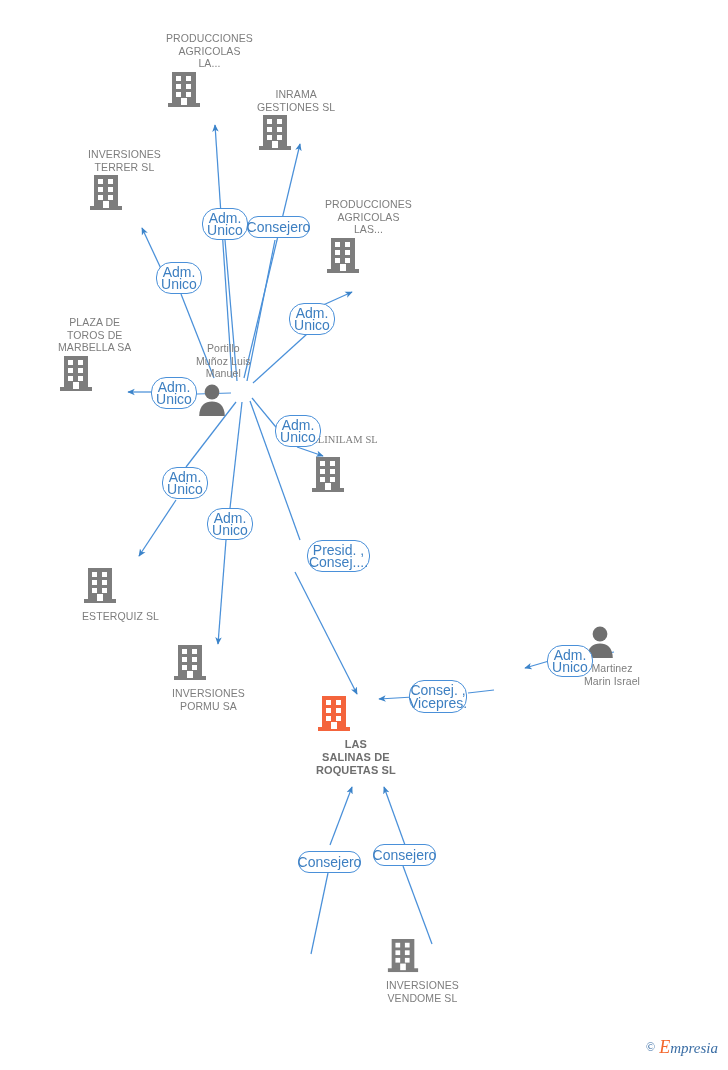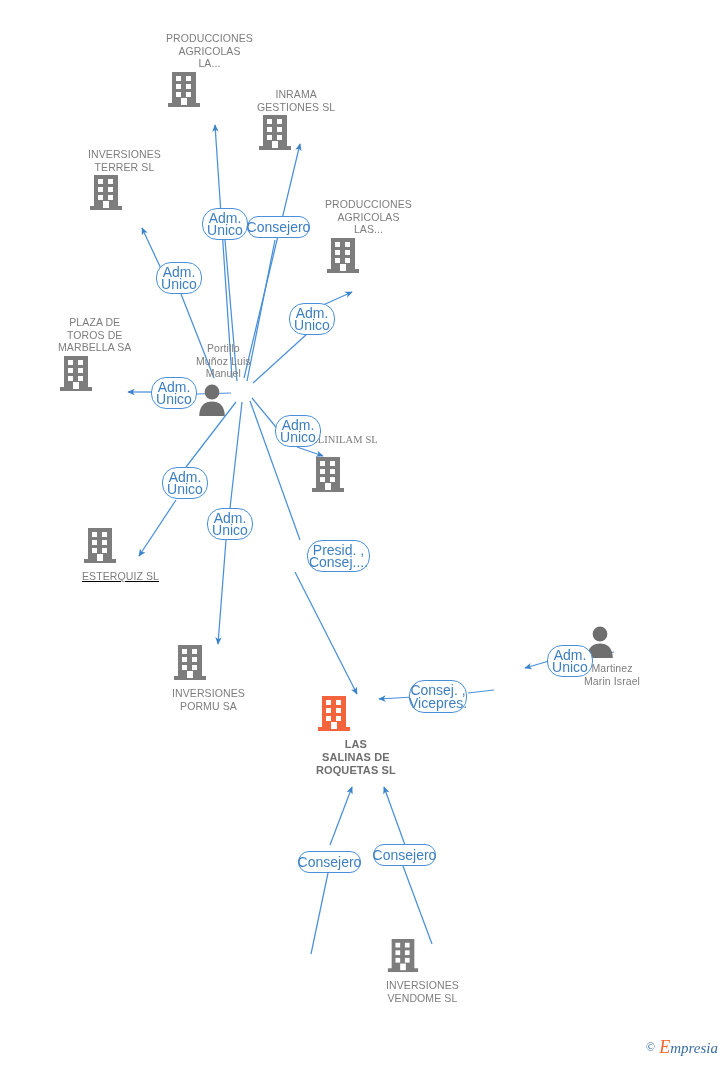--- a/index.html
+++ b/index.html
@@ -203,21 +203,21 @@
             <rect x="10" y="14" width="5" height="5"></rect>
             <rect x="20" y="14" width="5" height="5"></rect>
             <rect x="10" y="22" width="5" height="5"></rect>
             <rect x="20" y="22" width="5" height="5"></rect>
             <rect x="15" y="28" width="6" height="7"></rect>
           </g>
         </svg>
     </span>
   </div>
 
-  <div class="node" style="left:82px;top:526px;width:92px;text-decoration:underline;">
+  <div class="node" style="left:82px;top:566px;width:92px;">
     <span class="ico">
       <svg width="36" height="40" viewBox="0 0 36 40">
           <g fill="#7d7d7d">
             <rect x="6" y="2" width="24" height="33"></rect>
             <rect x="2" y="33" width="32" height="4"></rect>
           </g>
           <g fill="#fff">
             <rect x="10" y="6" width="5" height="5"></rect>
             <rect x="20" y="6" width="5" height="5"></rect>
             <rect x="10" y="14" width="5" height="5"></rect>

